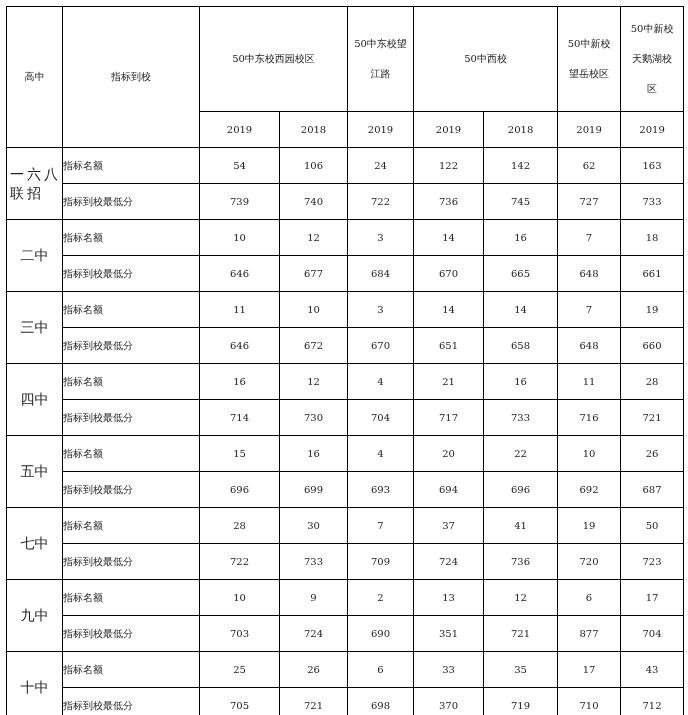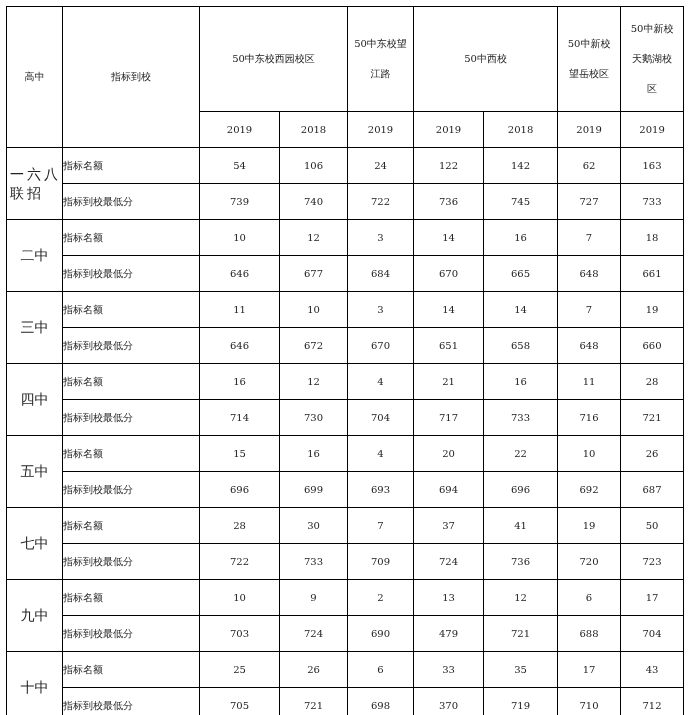--- a/index.html
+++ b/index.html
@@ -186,23 +186,23 @@
         <td>13</td>
         <td>12</td>
         <td>6</td>
         <td>17</td>
       </tr>
       <tr class="dr">
         <td class="metric">指标到校最低分</td>
         <td>703</td>
         <td>724</td>
         <td>690</td>
-        <td>479</td>
+        <td>351</td>
         <td>721</td>
-        <td>688</td>
+        <td>877</td>
         <td>704</td>
       </tr>
       <tr class="dr">
         <td rowspan="2" class="school">十中</td>
         <td class="metric">指标名额</td>
         <td>25</td>
         <td>26</td>
         <td>6</td>
         <td>33</td>
         <td>35</td>

